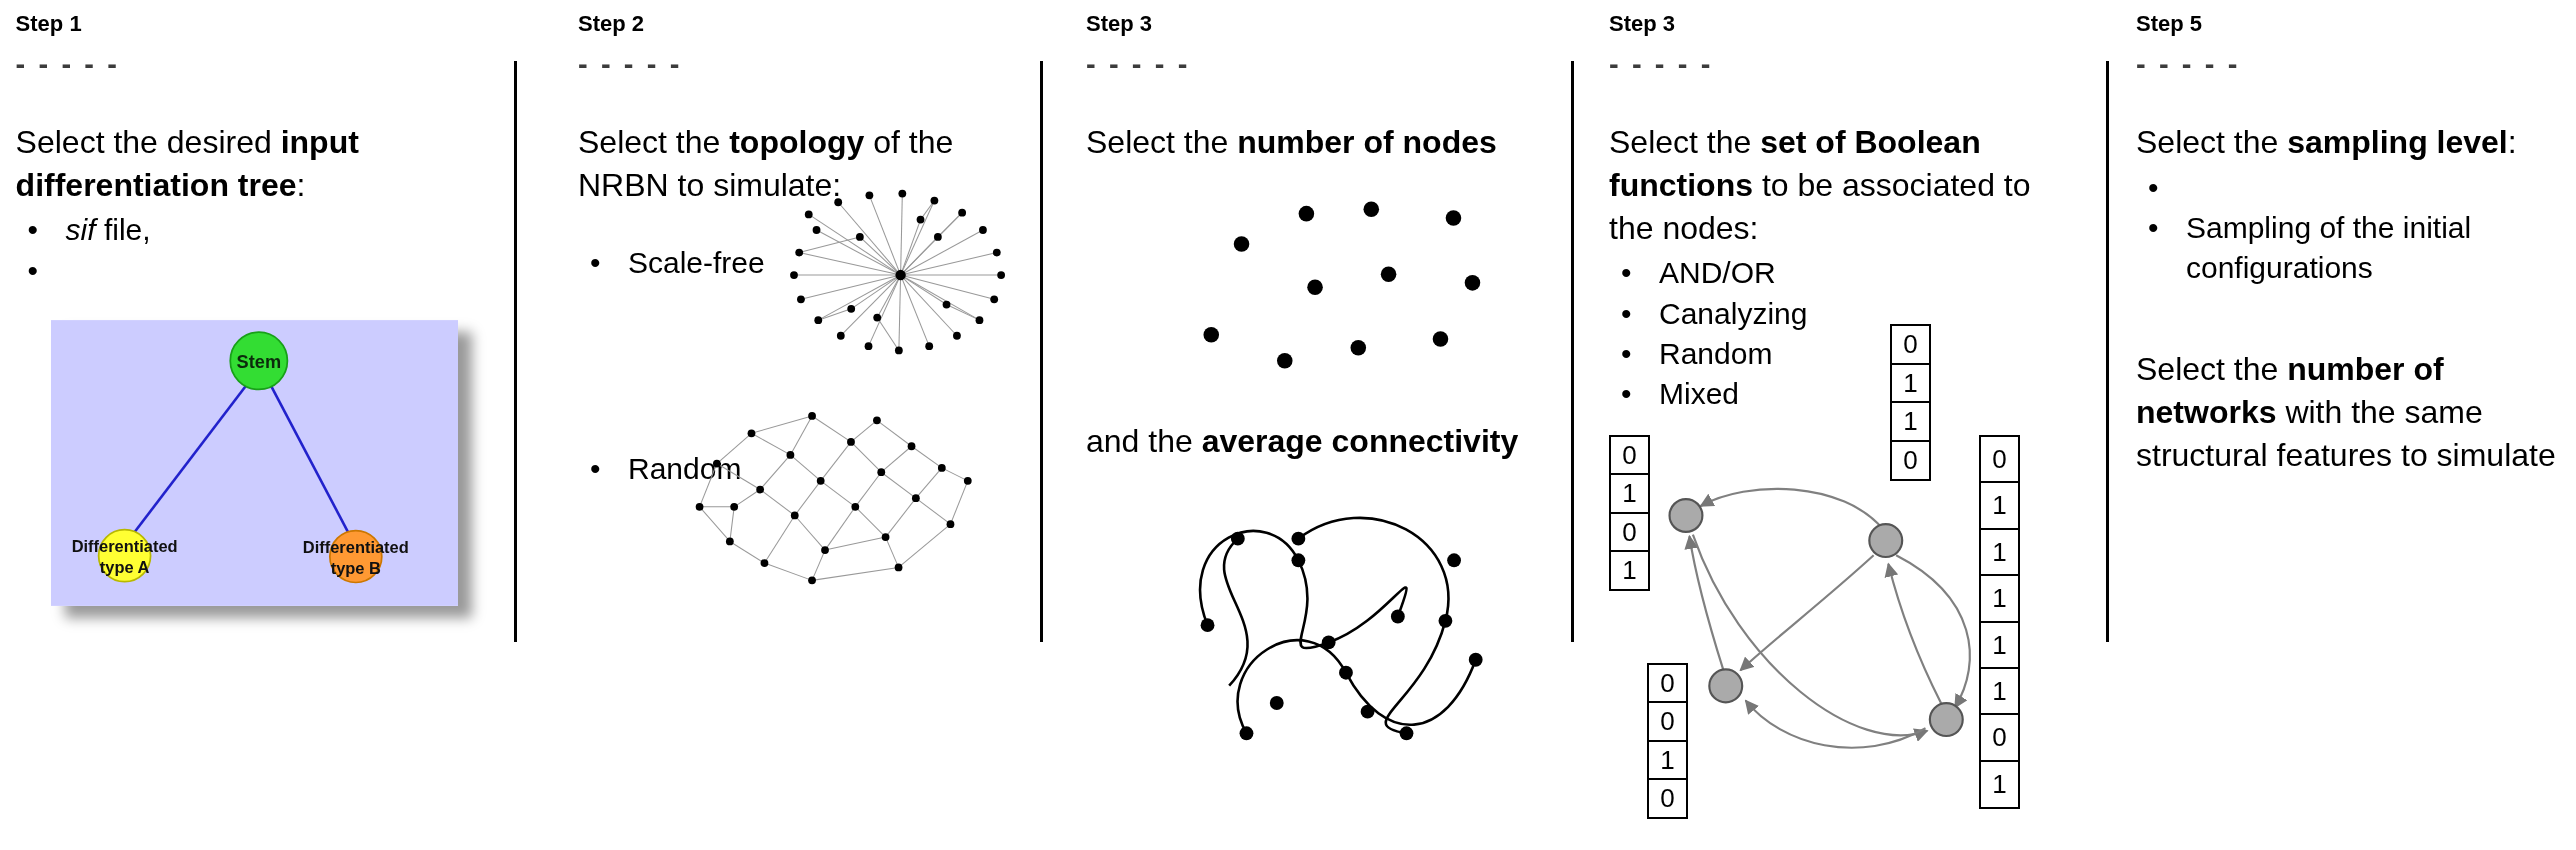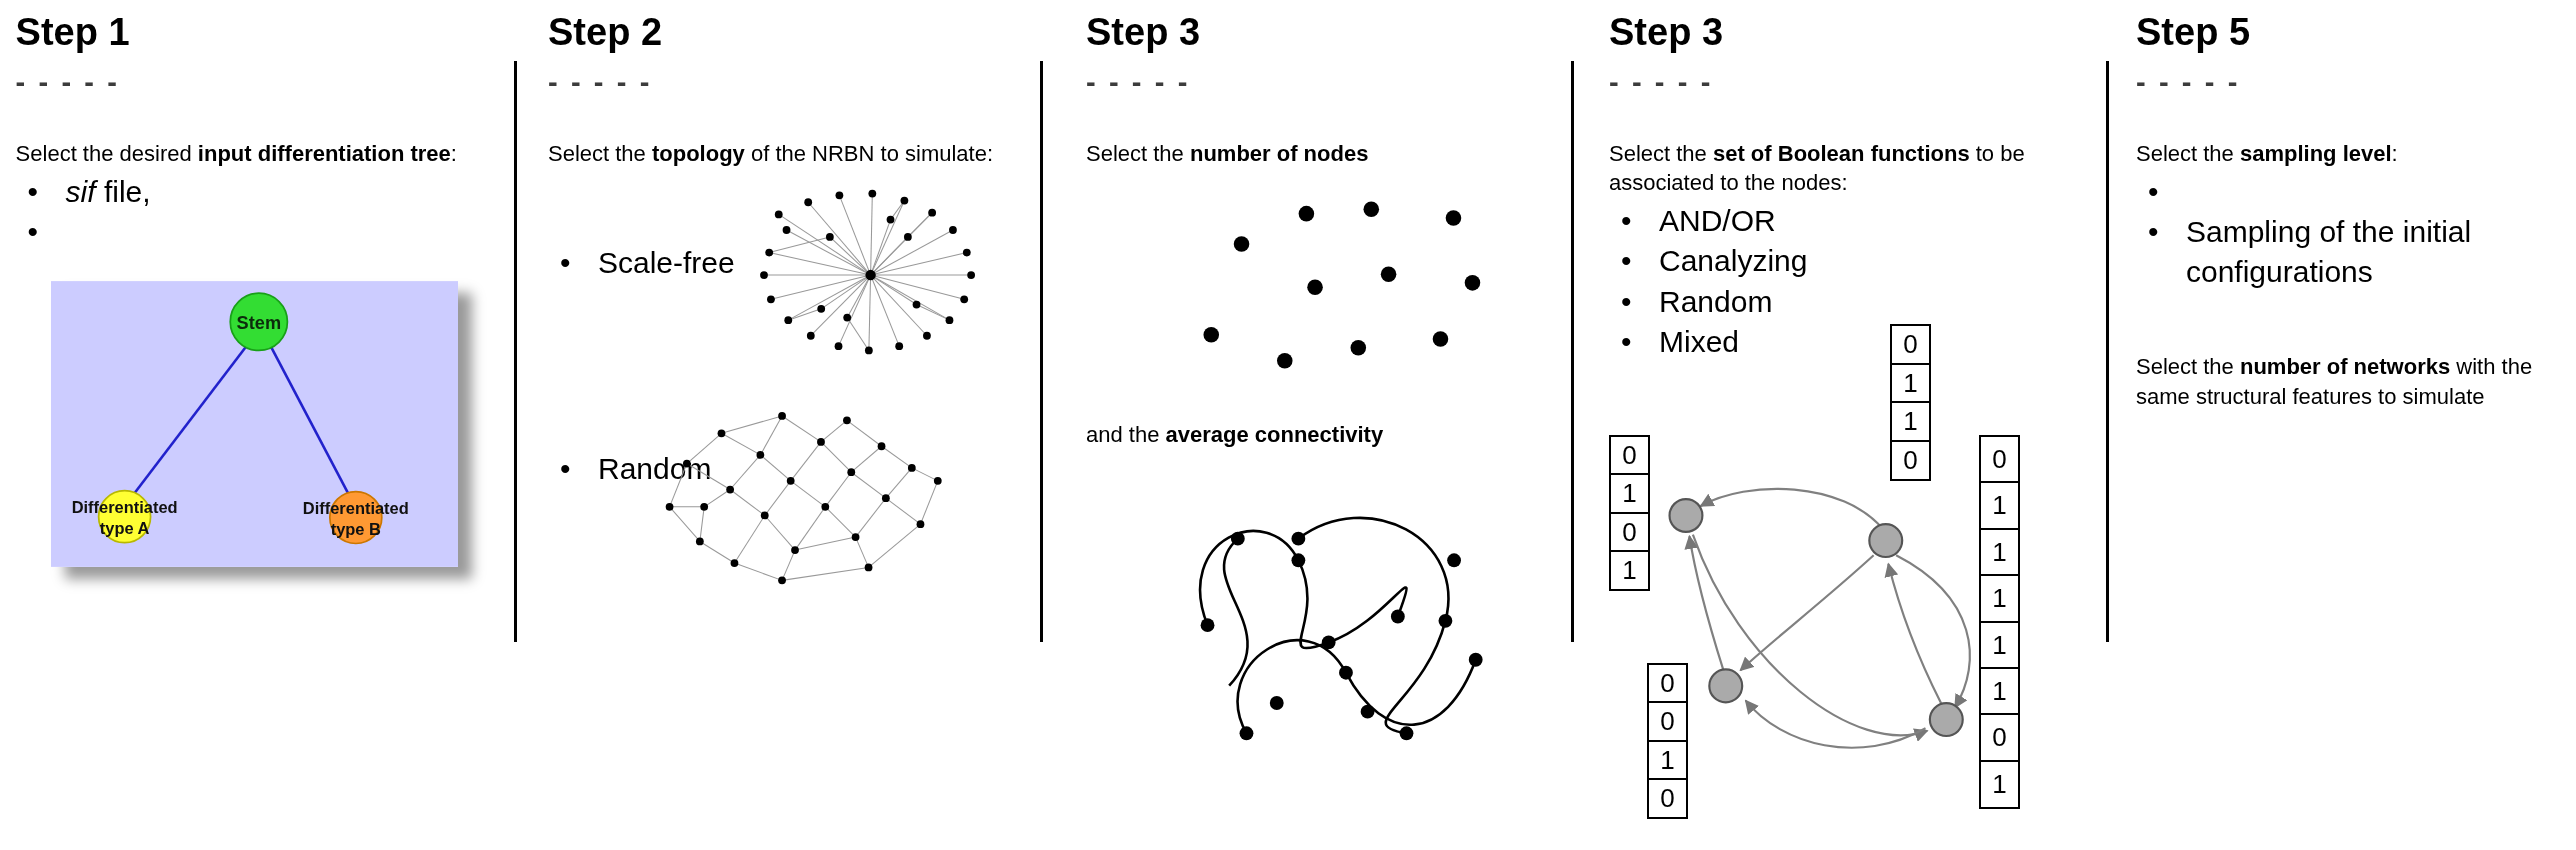--- a/index.html
+++ b/index.html
@@ -1,22 +1,22 @@
 <!DOCTYPE html>
 <html style="font-size:14px"><head>
 <meta charset="utf-8">
 <style>
   *{box-sizing:border-box}
   html,body{margin:0;padding:0}
   body{width:2576px;height:851px;background:#ffffff;font-family:"Liberation Sans",sans-serif;color:#000;position:relative;overflow:hidden}
   .vdiv{position:absolute;top:61px;height:581px;width:2.6px;background:#000}
   .col{position:absolute;top:12px}
-  .title{font-size:38px;font-weight:bold;margin:0;line-height:1.1}
+  .title{font-size:22px;font-weight:bold;margin:0;line-height:1.1}
   .rule{font-size:29px;font-weight:bold;color:#3c3c3c;letter-spacing:2.6px;margin:12px 0 0}
-  .para{font-size:22px;line-height:1.34;margin:0}
+  .para{font-size:32px;line-height:1.34;margin:0}
   .mt{margin-top:40px}
   b{font-weight:bold}
   i{font-style:italic}
   .bullets{list-style:none;margin:3.5px 0 0;padding:0;font-size:30px;line-height:1.34}
   .bullets li{display:flex}
   .bm{flex:0 0 50px;padding-left:12px}
   .bt{flex:1}
   .abs{position:absolute}
   .panel-wrap{margin:29px 0 0 35px;width:407px;height:229px}
   .tree-svg{box-shadow:14px 12px 12px rgba(0,0,0,0.40);display:block}
@@ -61,21 +61,21 @@
       <circle cx="85" cy="272" r="30" stroke="#b8b800" stroke-width="2" fill="#ffff33"></circle>
       <text x="85" y="268" class="nlabel">Differentiated</text>
       <text x="85" y="292" class="nlabel">type A</text>
       <circle cx="352" cy="273" r="30" stroke="#cc7700" stroke-width="2" fill="#ff9933"></circle>
       <text x="352" y="269" class="nlabel">Differentiated</text>
       <text x="352" y="293" class="nlabel">type B</text>
     </svg>
   </div>
 </section>
 
-<section class="col" style="left:548px;width:459px;height:831px">
+<section class="col" style="left:578px;width:459px;height:831px">
   <h2 class="title">Step 2</h2>
   <div class="rule">- - - - -</div>
   <p class="para mt"><span>Select the </span><b>topology</b><span> of the NRBN to simulate:</span></p>
   <ul class="bullets abs" style="left:0;top:227px">
     <li>
         <span class="bm">•</span>
         <span class="bt">Scale-free</span>
       </li>
   </ul>
   <svg id="svg-scalefree" class="abs" style="left:177px;top:166px" width="260" height="195" viewBox="0 0 300 225">

